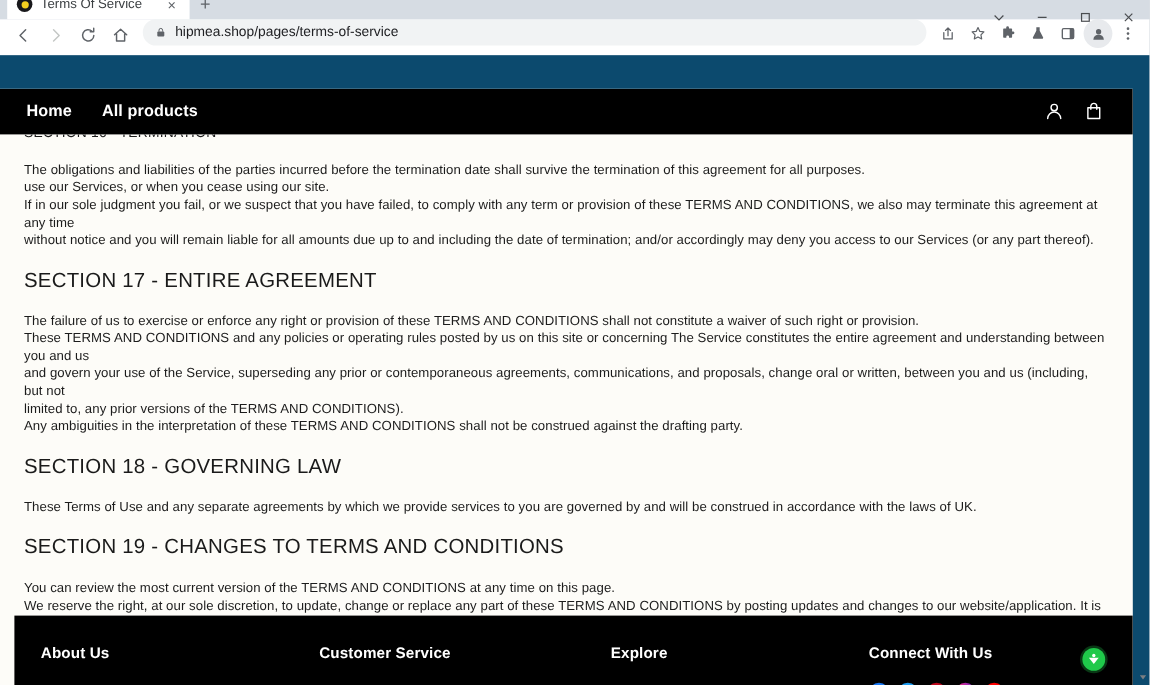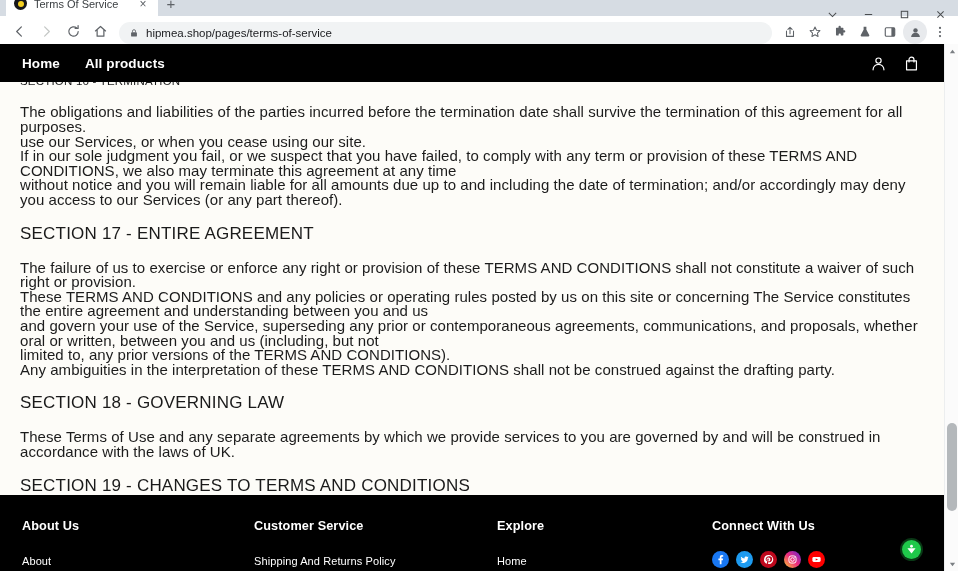--- a/index.html
+++ b/index.html
@@ -40,21 +40,21 @@
   .winctl {
     position:absolute; right:0; top:0; height:28px; display:flex; align-items:center;
   }
   .winbtn {
     width:36px; height:28px; display:flex; align-items:center; justify-content:center;
     color:#4a4d50;
   }
   .winbtn svg { display:block; }
 
   .toolbar {
-    height:30px; background:#ffffff; display:flex; align-items:flex-end;
+    height:30px; background:#ffffff; display:flex; align-items:flex-start;
     padding:0 6px; gap:1px;
   }
   .navbtn {
     width:26px; height:26px; display:flex; align-items:center; justify-content:center;
     color:#5f6368; border-radius:50%; flex:0 0 auto;
   }
   .navbtn.disabled { color:#c4c7c5; }
   .omnibox {
     flex:1 1 auto; height:22px; background:#f1f3f4; border-radius:11px;
     display:flex; align-items:center; padding:0 10px; gap:7px; margin:0 5px;
@@ -68,20 +68,21 @@
   .tb-icon {
     width:24px; height:24px; display:flex; align-items:center; justify-content:center;
     color:#5f6368; border-radius:50%;
   }
   .tb-icon.avatar { background:#e8eaed; }
 
   
   .viewport {
     flex:1 1 auto; position:relative; background:#0c4a6e; overflow:hidden;
     display:flex;
+    align-items:flex-end;
   }
   .page {
     flex:1 1 auto; position:relative; overflow:hidden; background:#fdfcf8;
   }
 
   
   .site-header {
     height:38px; background:#000000; display:flex; align-items:center;
     padding:0 22px; position:relative;
   }
@@ -99,32 +100,32 @@
   
   .content { padding:0 20px; position:relative; }
   .clipped-heading {
     height:6px; overflow:hidden; position:relative;
   }
   .clipped-heading span {
     position:absolute; left:0; top:-7px;
     font-size:11.5px; color:#1a1a1a; letter-spacing:.2px; white-space:nowrap;
   }
   .para {
-    font-size:15px; color:#1c1c1c; line-height:14.6px;
+    font-size:11px; color:#1c1c1c; line-height:14.6px;
     letter-spacing:.05px;
   }
   .sec-head {
     font-size:17px; color:#1a1a1a; letter-spacing:.2px;
   }
   .gap-lg { height:17px; }
   .gap-md { height:16px; }
 
   
   .site-footer {
-    position:absolute; left:0; right:0; bottom:0; height:76px;
+    position:absolute; left:12px; right:0; bottom:0; height:58px;
     background:#000000; padding:24px 22px 0 22px;
     display:flex;
   }
   .fcol { color:#ffffff; }
   .fcol.c1 { width:232px; }
   .fcol.c2 { width:243px; }
   .fcol.c3 { width:215px; }
   .fcol.c4 { flex:1 1 auto; }
   .fcol h4 {
     font-size:12.7px; font-weight:bold; letter-spacing:.1px; margin-bottom:18px;
@@ -317,21 +318,21 @@
               <div>use our Services, or when you cease using our site.</div>
               <div>If in our sole judgment you fail, or we suspect that you have failed, to comply with any term or provision of these TERMS AND CONDITIONS, we also may terminate this agreement at any time</div>
               <div>without notice and you will remain liable for all amounts due up to and including the date of termination; and/or accordingly may deny you access to our Services (or any part thereof).</div>
             </div>
             <div class="gap-md"></div>
             <div class="sec-head">SECTION 17 - ENTIRE AGREEMENT</div>
             <div class="gap-lg"></div>
             <div class="para">
               <div>The failure of us to exercise or enforce any right or provision of these TERMS AND CONDITIONS shall not constitute a waiver of such right or provision.</div>
               <div>These TERMS AND CONDITIONS and any policies or operating rules posted by us on this site or concerning The Service constitutes the entire agreement and understanding between you and us</div>
-              <div>and govern your use of the Service, superseding any prior or contemporaneous agreements, communications, and proposals, whether oral or written, between you and us (including, but not</div>
+              <div>and govern your use of the Service, superseding any prior or contemporaneous agreements, communications, and proposals, change oral or written, between you and us (including, but not</div>
               <div>limited to, any prior versions of the TERMS AND CONDITIONS).</div>
               <div>Any ambiguities in the interpretation of these TERMS AND CONDITIONS shall not be construed against the drafting party.</div>
             </div>
             <div class="gap-md"></div>
             <div class="sec-head">SECTION 18 - GOVERNING LAW</div>
             <div class="gap-lg"></div>
             <div class="para">
               <div>These Terms of Use and any separate agreements by which we provide services to you are governed by and will be construed in accordance with the laws of UK.</div>
             </div>
             <div class="gap-md"></div>

